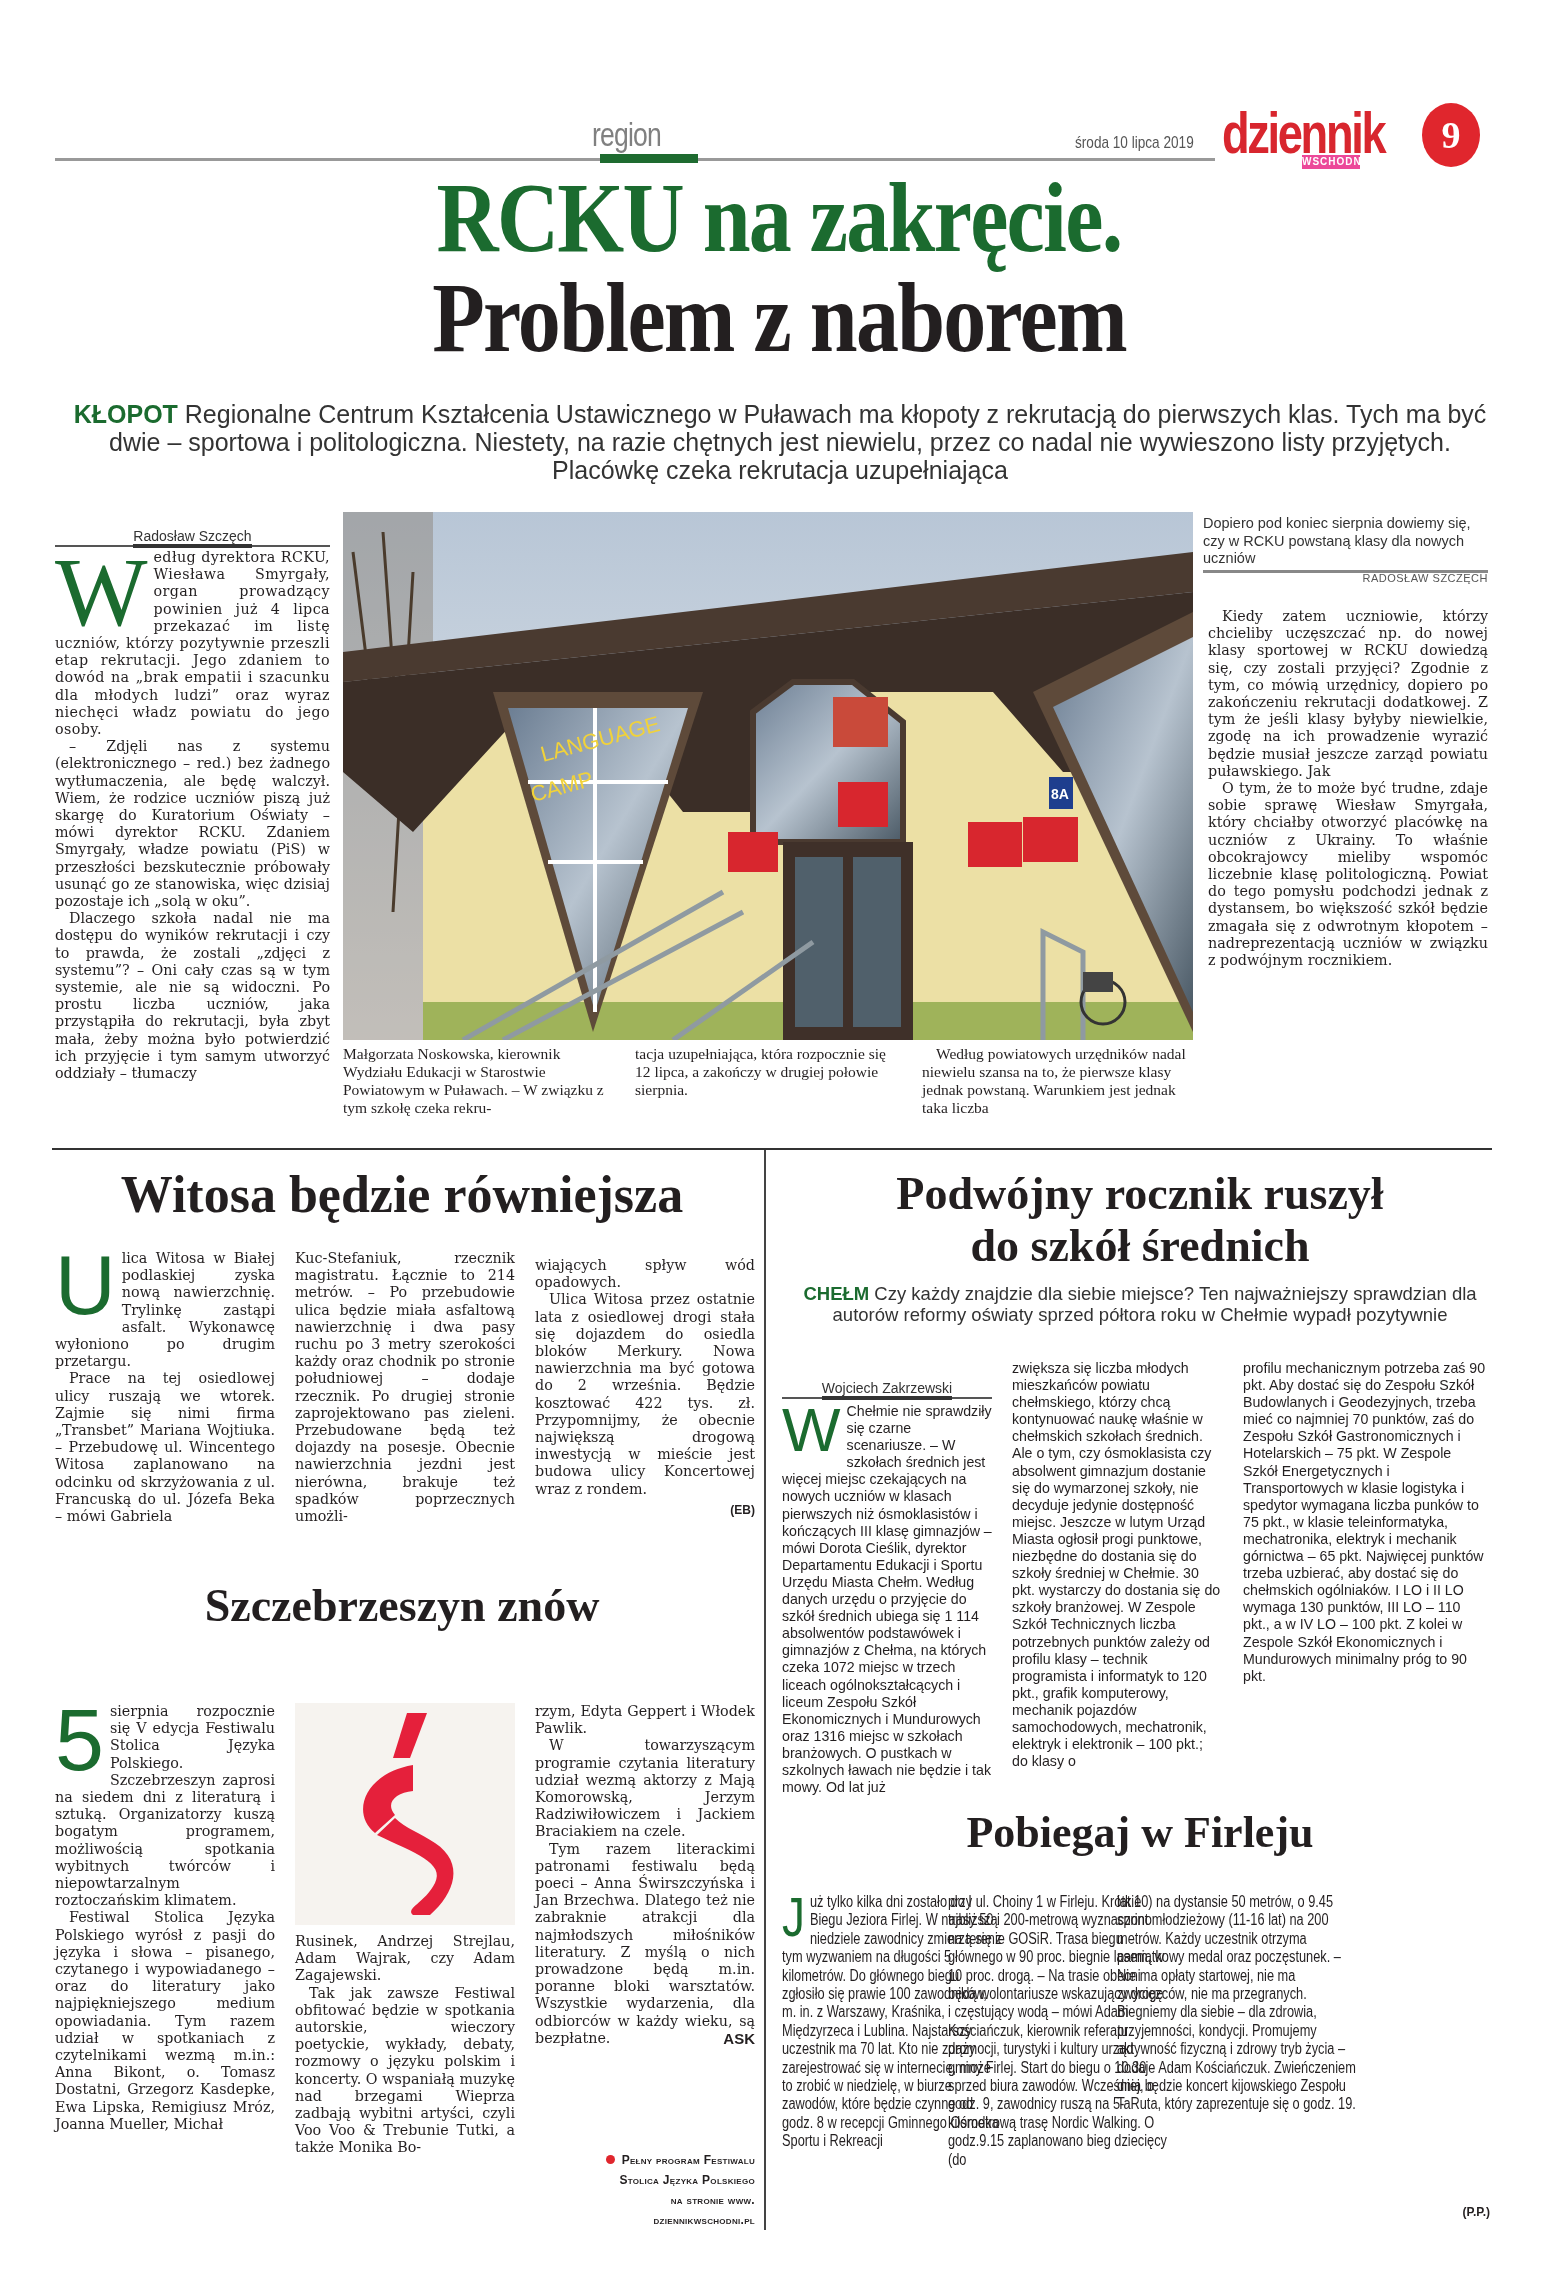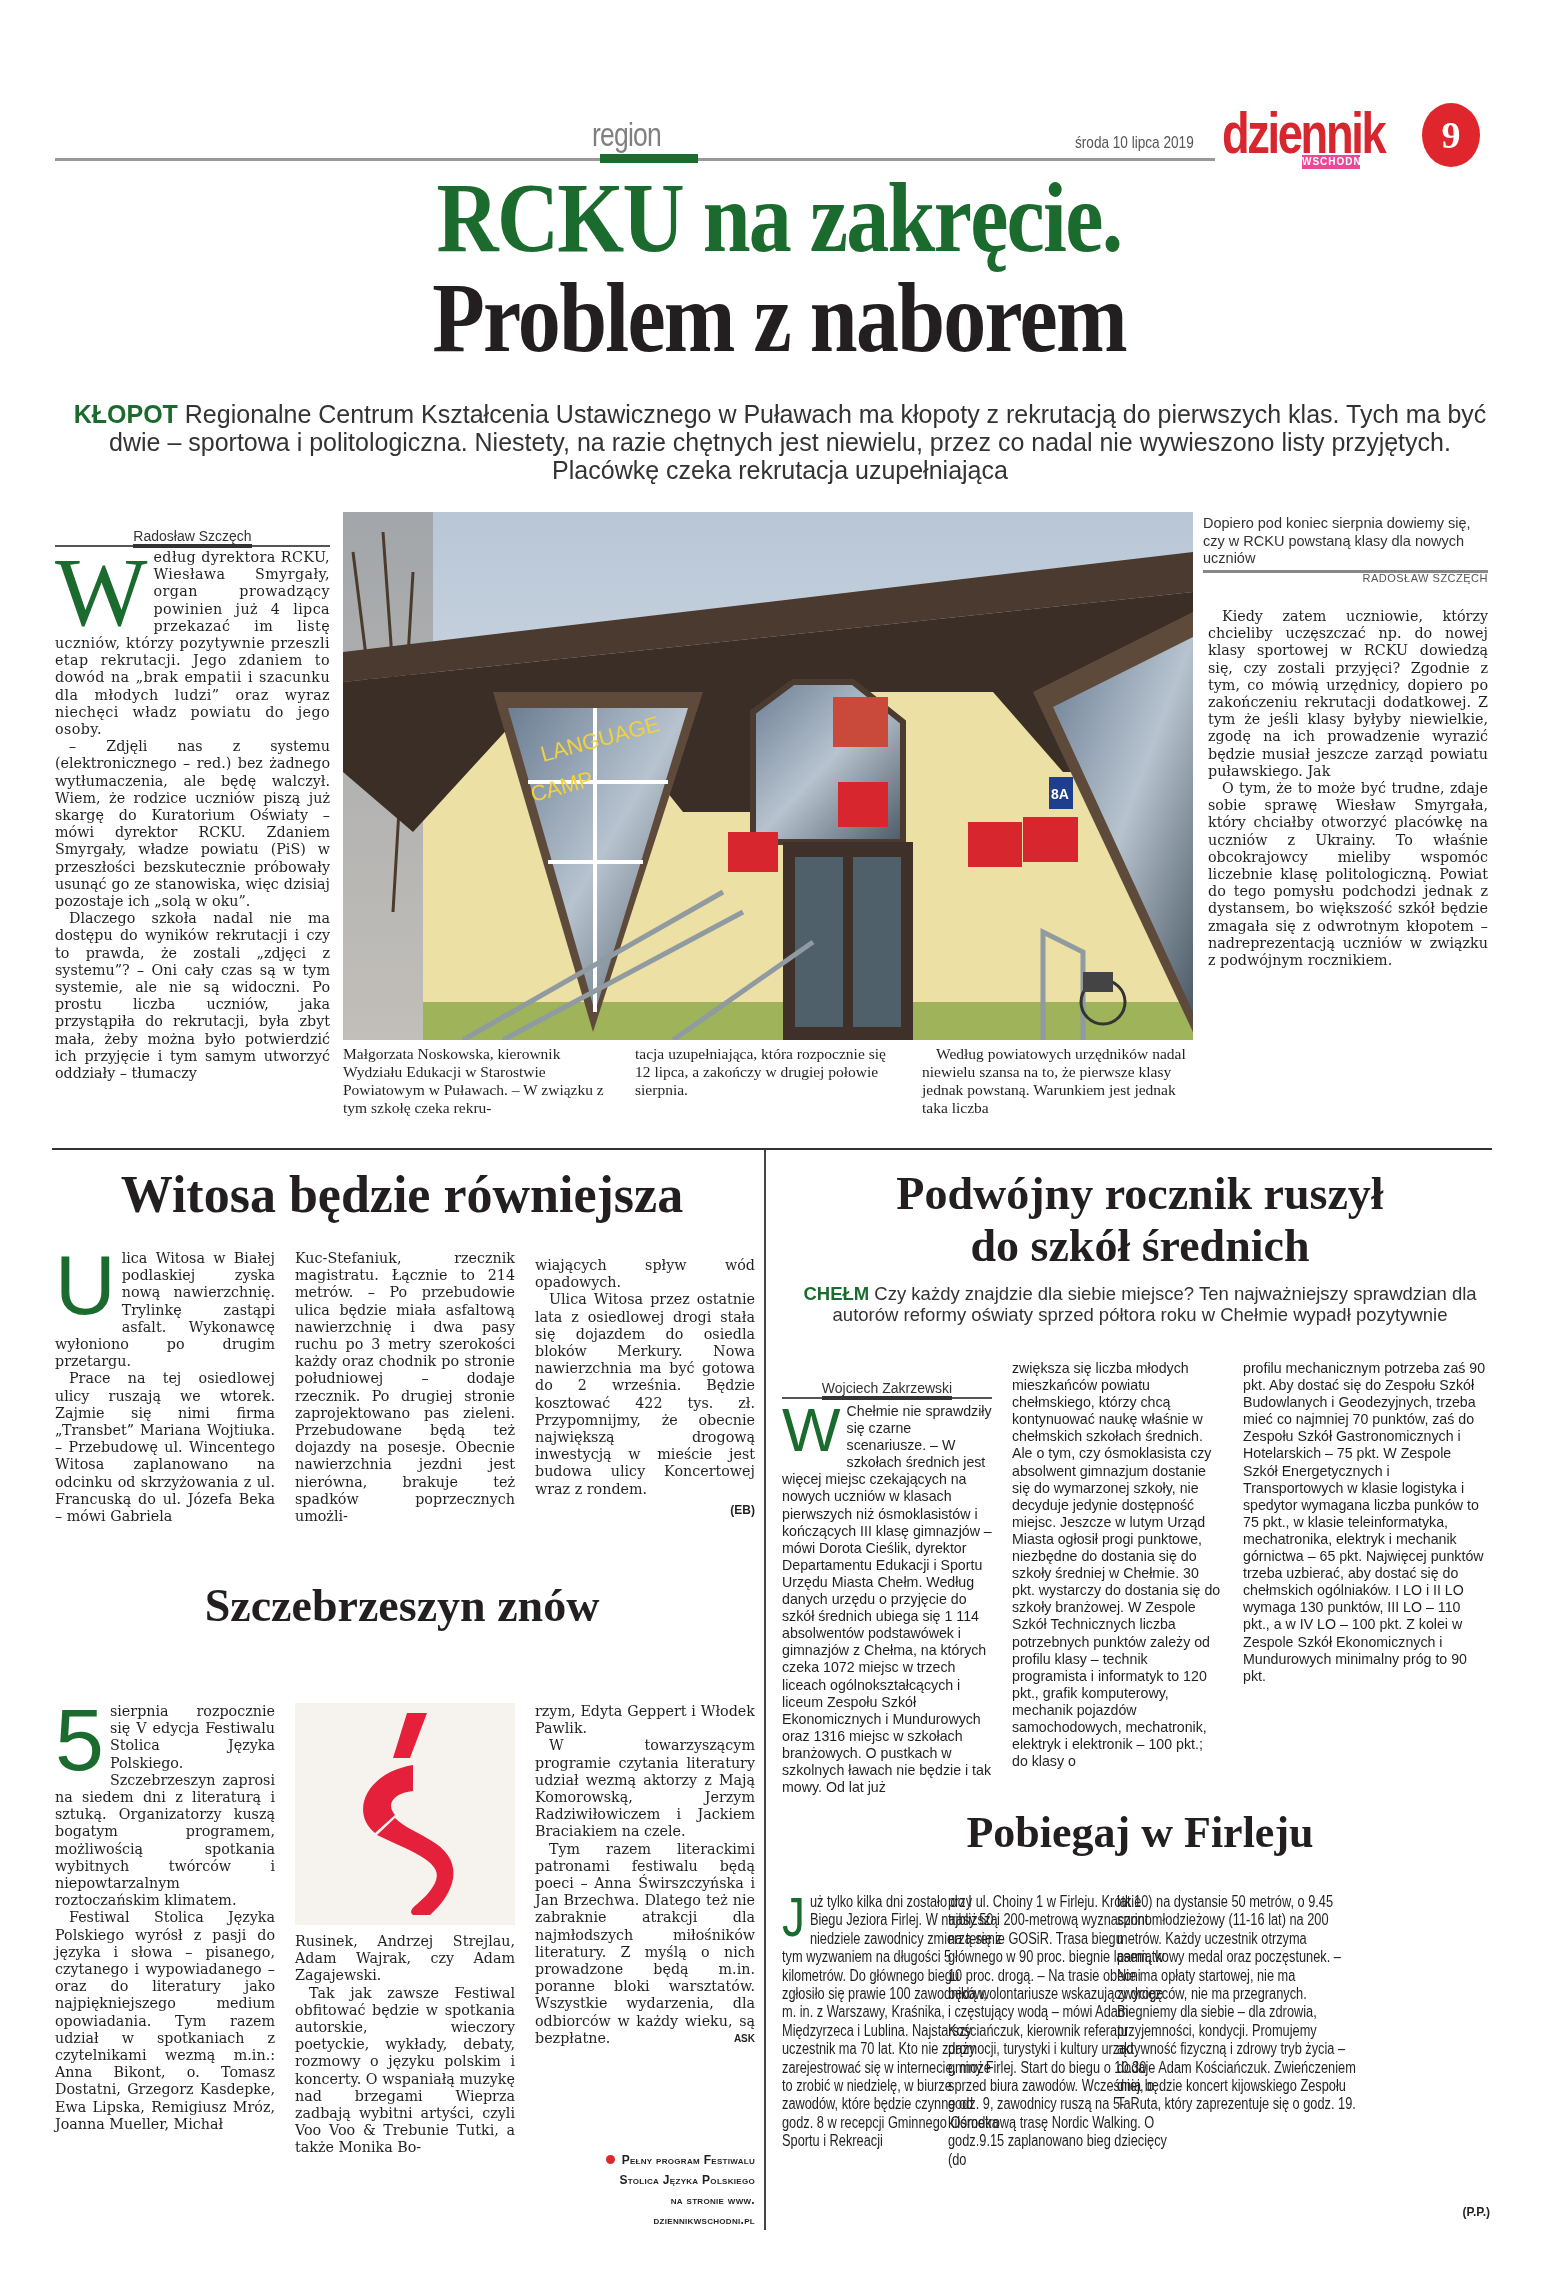--- a/index.html
+++ b/index.html
@@ -177,21 +177,21 @@
   </svg>
 </div>
 <div class="abs body" style="left:295px; top:1933px; width:220px;">
   <p class="first">Rusinek, Andrzej Strejlau, Adam Wajrak, czy Adam Zagajewski.</p>
   <p>Tak jak zawsze Festiwal obfitować będzie w spotkania autorskie, wieczory poetyckie, wykłady, debaty, rozmowy o języku polskim i koncerty. O wspaniałą muzykę nad brzegami Wieprza zadbają wybitni artyści, czyli Voo Voo &amp; Trebunie Tutki, a także Monika Bo-</p>
 </div>
 <div class="abs body" style="left:535px; top:1703px; width:220px;">
   <p class="first">rzym, Edyta Geppert i Włodek Pawlik.</p>
   <p>W towarzyszącym programie czytania literatury udział wezmą aktorzy z Mają Komorowską, Jerzym Radziwiłowiczem i Jackiem Braciakiem na czele.</p>
   <p>Tym razem literackimi patronami festiwalu będą poeci – Anna Świrszczyńska i Jan Brzechwa. Dlatego też nie zabraknie atrakcji dla najmłodszych miłośników literatury. Z myślą o nich prowadzone będą m.in. poranne bloki warsztatów. Wszystkie wydarzenia, dla odbiorców w każdy wieku, są bezpłatne.</p>
-  <div class="sans" style="text-align:right; font-weight:700; font-size:10px; margin-top:-17px;">ASK</div>
+  <div class="sans" style="text-align:right; font-weight:700; font-size:15px; margin-top:-17px;">ASK</div>
 </div>
 <div class="abs promo" style="left:535px; top:2110px; width:220px;">
   <div><span class="dot"></span><span>Pełny program Festiwalu</span></div>
   <div>Stolica Języka Polskiego</div>
   <div>na stronie www.</div>
   <div>dziennikwschodni.pl</div>
 </div>
 
 <div class="abs h2" style="left:780px; top:1168px; width:720px; font-size:46px; line-height:52px;">
   <div>Podwójny rocznik ruszył</div>

